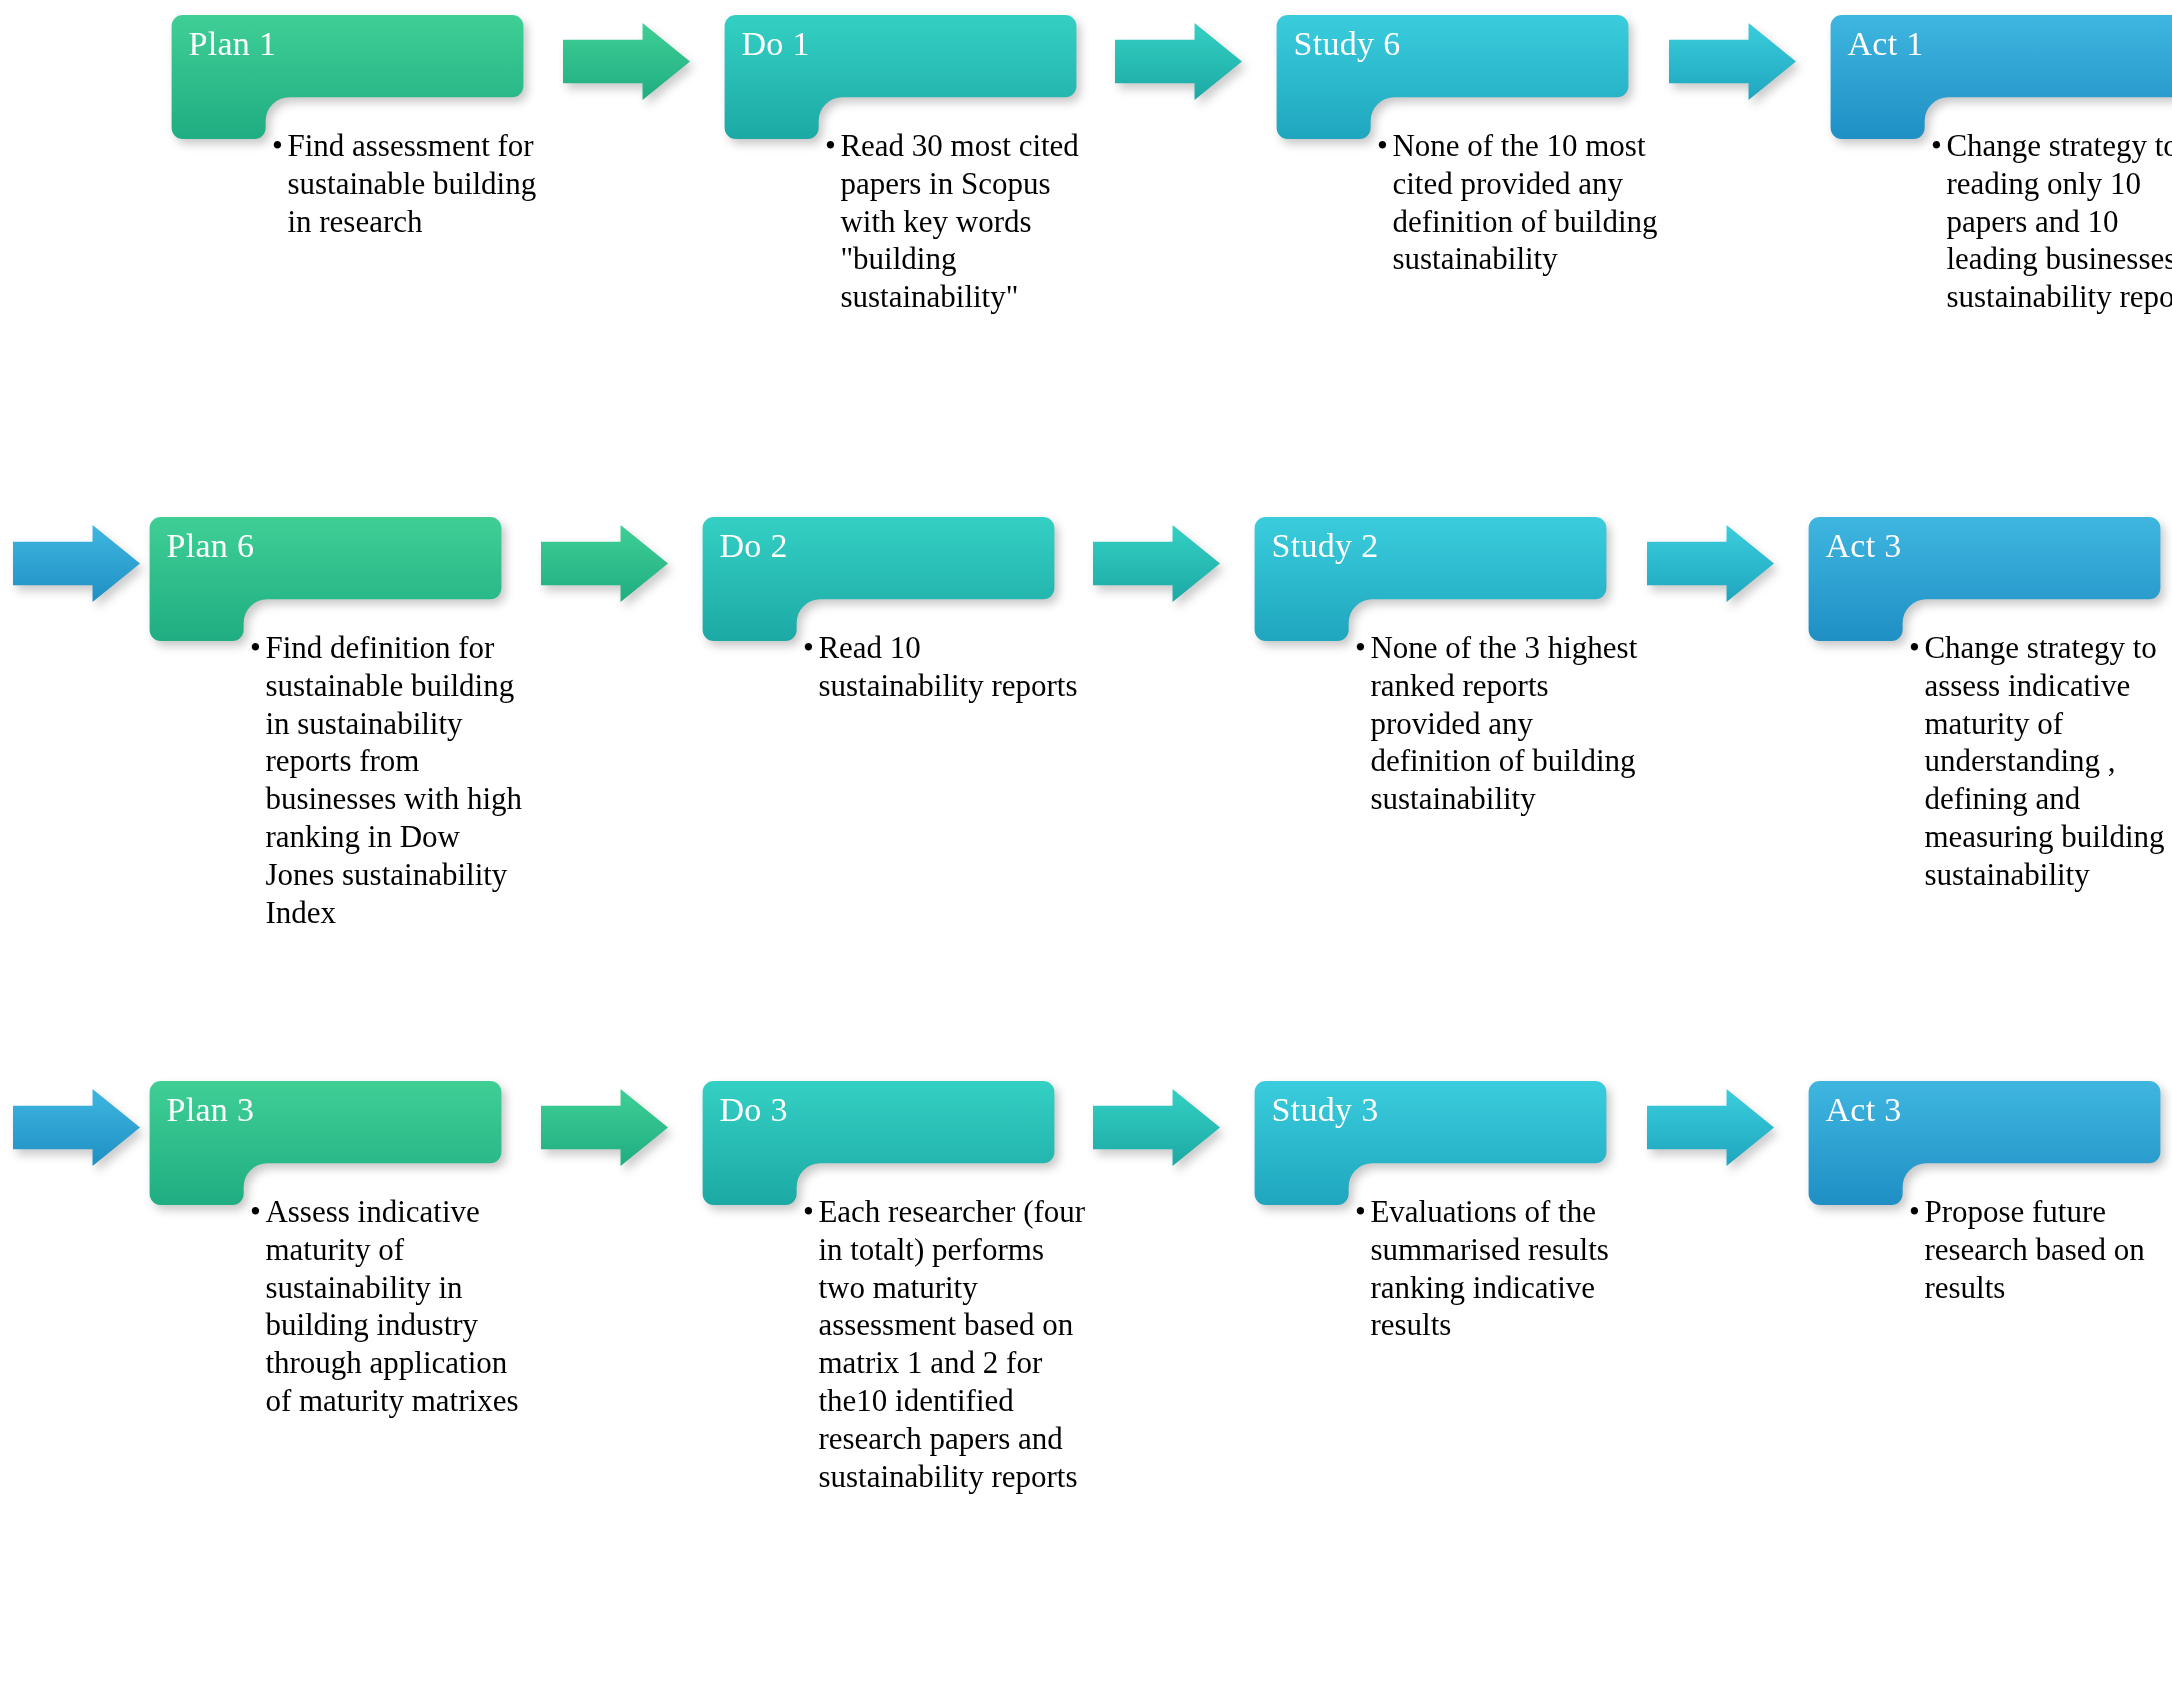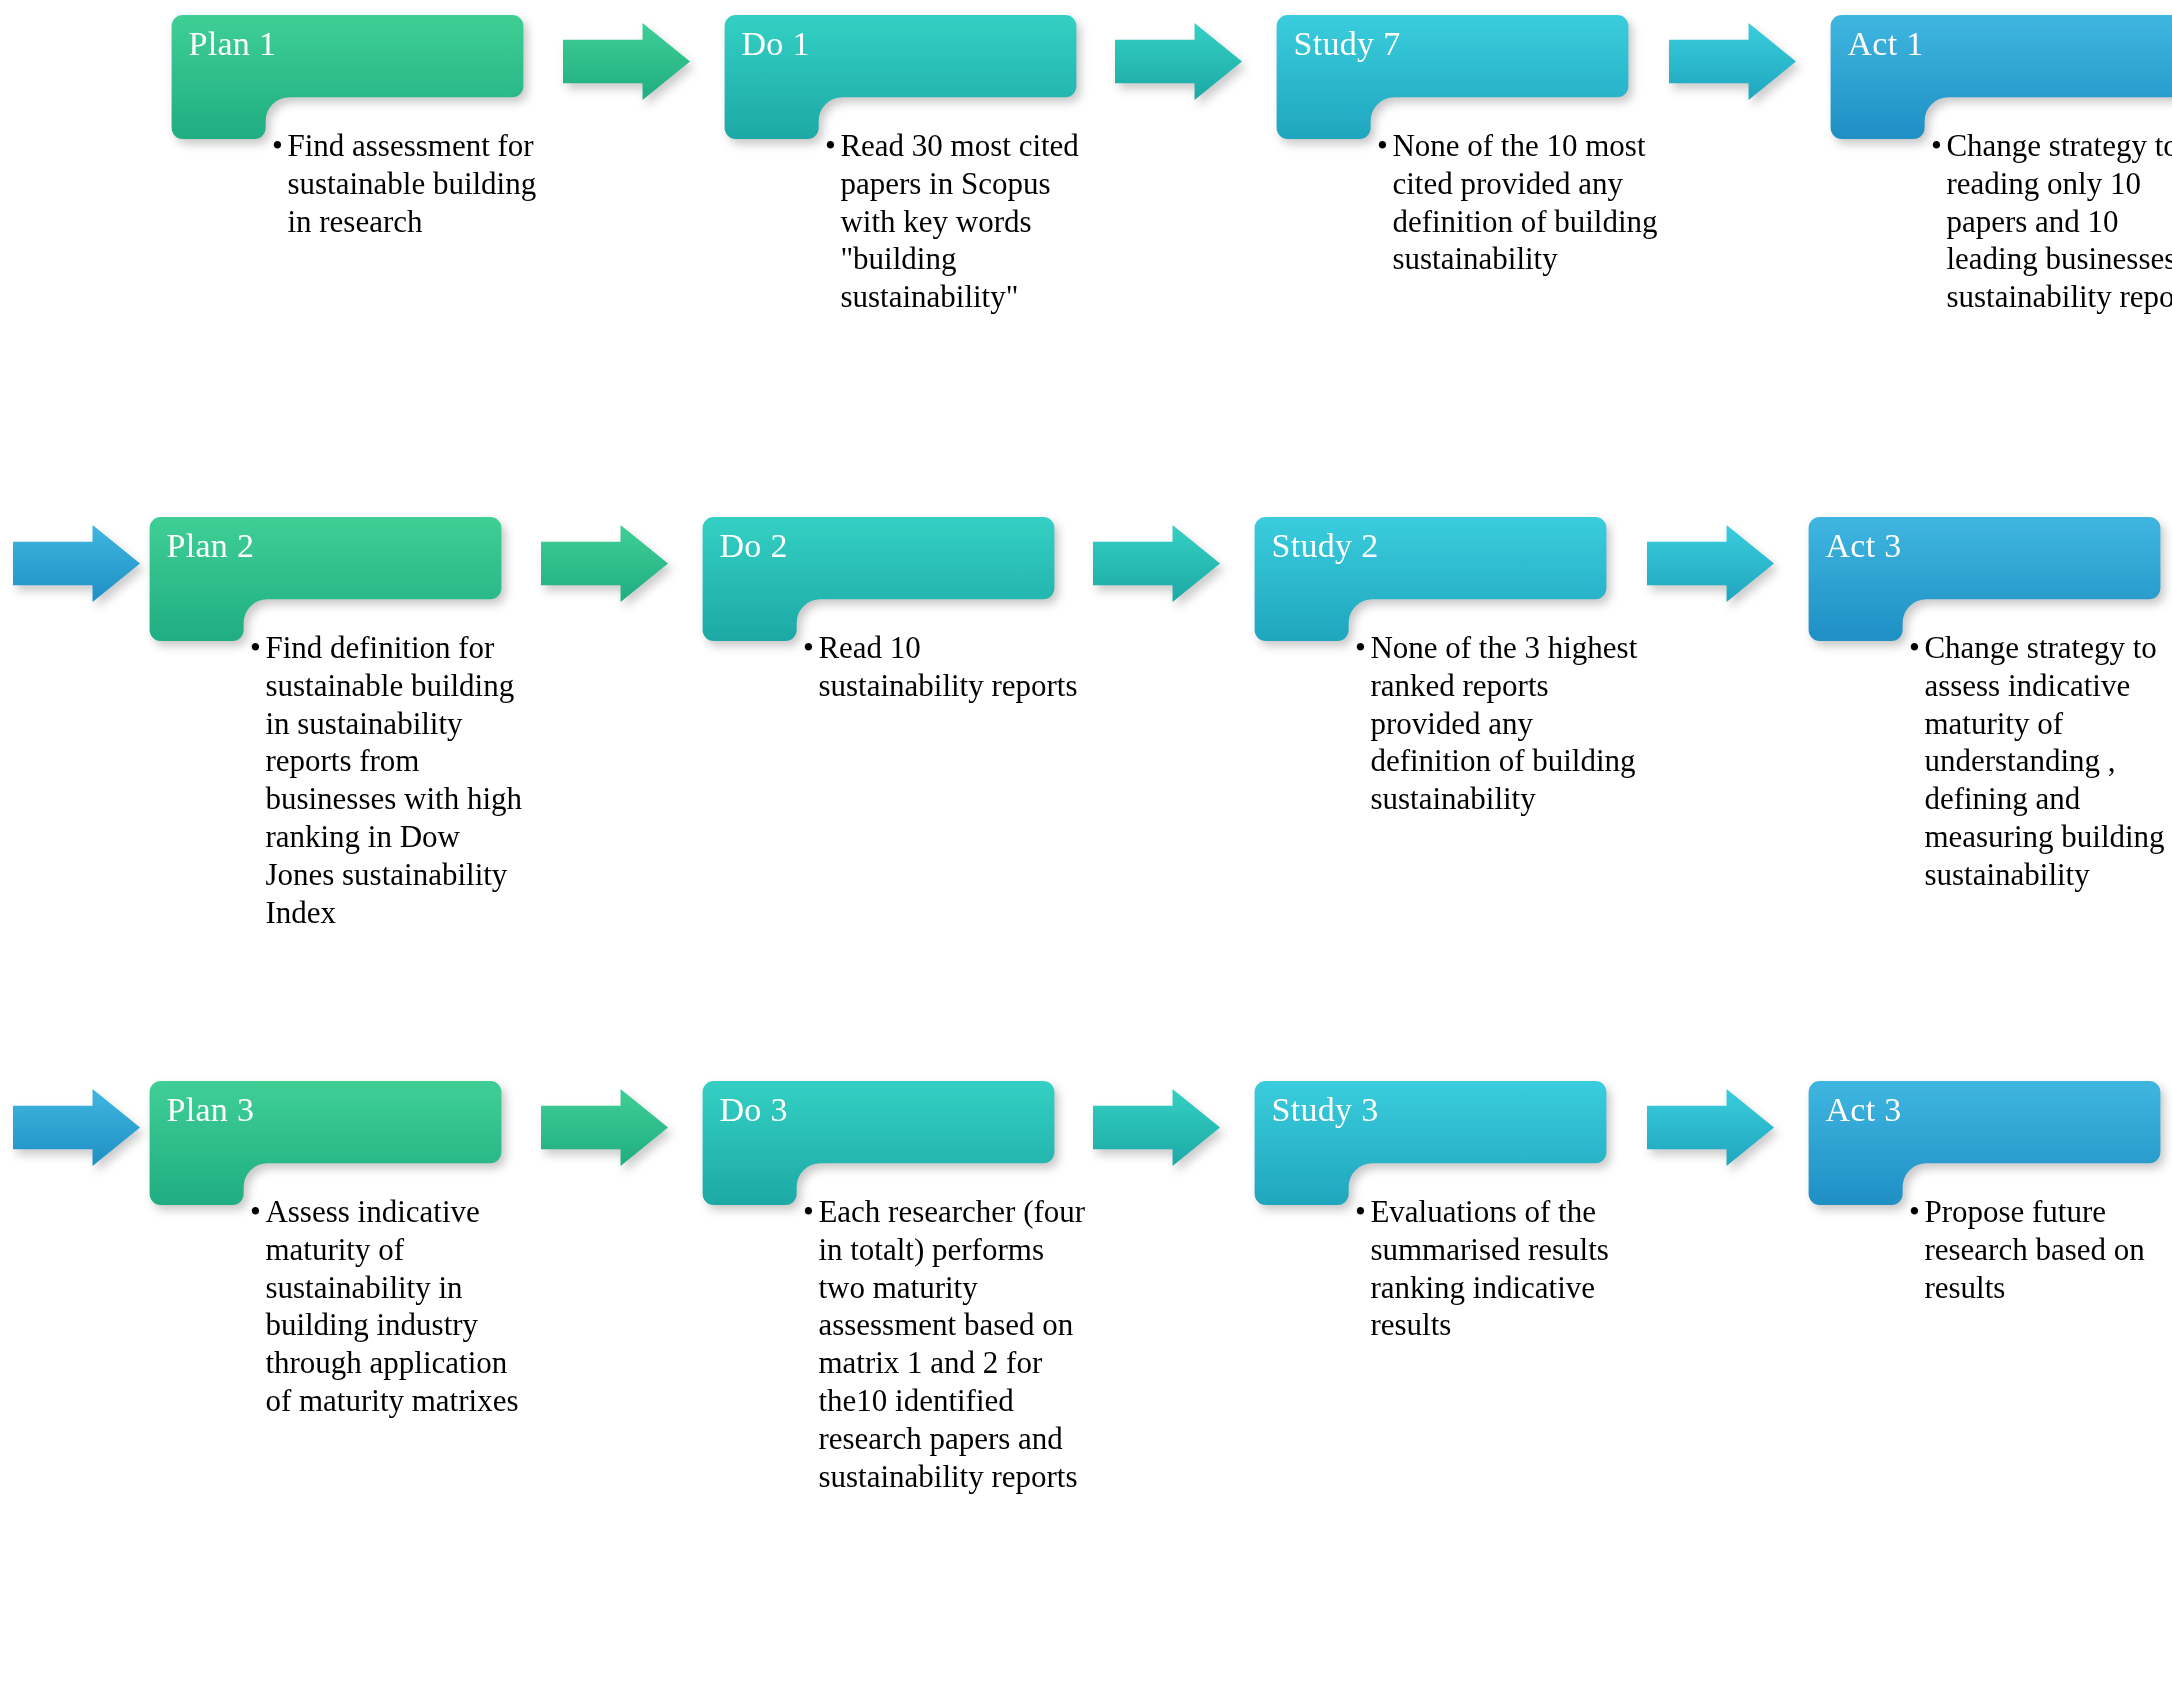--- a/index.html
+++ b/index.html
@@ -183,21 +183,21 @@
           <svg class="banner-svg" viewBox="0 0 505 178">
             <defs>
               <linearGradient id="grad-study-4" x1="0" y1="0" x2="0" y2="1">
                 <stop offset="0%" stop-color="#3ACDDD"></stop>
                 <stop offset="100%" stop-color="#1FA6BE"></stop>
               </linearGradient>
             </defs>
             <path d="M 16 0 H 489 A 16 16 0 0 1 505 16 V 102 A 16 16 0 0 1 489 118 H 169 A 34 34 0 0 0 135 152 V 162 A 16 16 0 0 1 119 178 H 16 A 16 16 0 0 1 0 162 V 16 A 16 16 0 0 1 16 0 Z" fill="url(#grad-study-4)"></path>
           </svg>
         </div>
-        <div class="banner-label">Study 7</div>
+        <div class="banner-label">Study 6</div>
         <div class="bullet-block">
           <div class="bullet-item">
             <span class="bullet-dot">•</span>
             <span class="bullet-text">None of the 10 most cited provided any definition of building sustainability</span>
           </div>
         </div>
       </div>
       <div class="arrow between-2">
         <svg viewBox="0 0 182 110">
           <defs>
@@ -247,21 +247,21 @@
           <svg class="banner-svg" viewBox="0 0 505 178">
             <defs>
               <linearGradient id="grad-plan-8" x1="0" y1="0" x2="0" y2="1">
                 <stop offset="0%" stop-color="#3FCF95"></stop>
                 <stop offset="100%" stop-color="#1FAD82"></stop>
               </linearGradient>
             </defs>
             <path d="M 16 0 H 489 A 16 16 0 0 1 505 16 V 102 A 16 16 0 0 1 489 118 H 169 A 34 34 0 0 0 135 152 V 162 A 16 16 0 0 1 119 178 H 16 A 16 16 0 0 1 0 162 V 16 A 16 16 0 0 1 16 0 Z" fill="url(#grad-plan-8)"></path>
           </svg>
         </div>
-        <div class="banner-label">Plan 2</div>
+        <div class="banner-label">Plan 6</div>
         <div class="bullet-block">
           <div class="bullet-item">
             <span class="bullet-dot">•</span>
             <span class="bullet-text">Find definition for sustainable building in sustainability reports from businesses with high ranking in Dow Jones sustainability Index</span>
           </div>
         </div>
       </div>
       <div class="arrow between-0">
         <svg viewBox="0 0 182 110">
           <defs>

